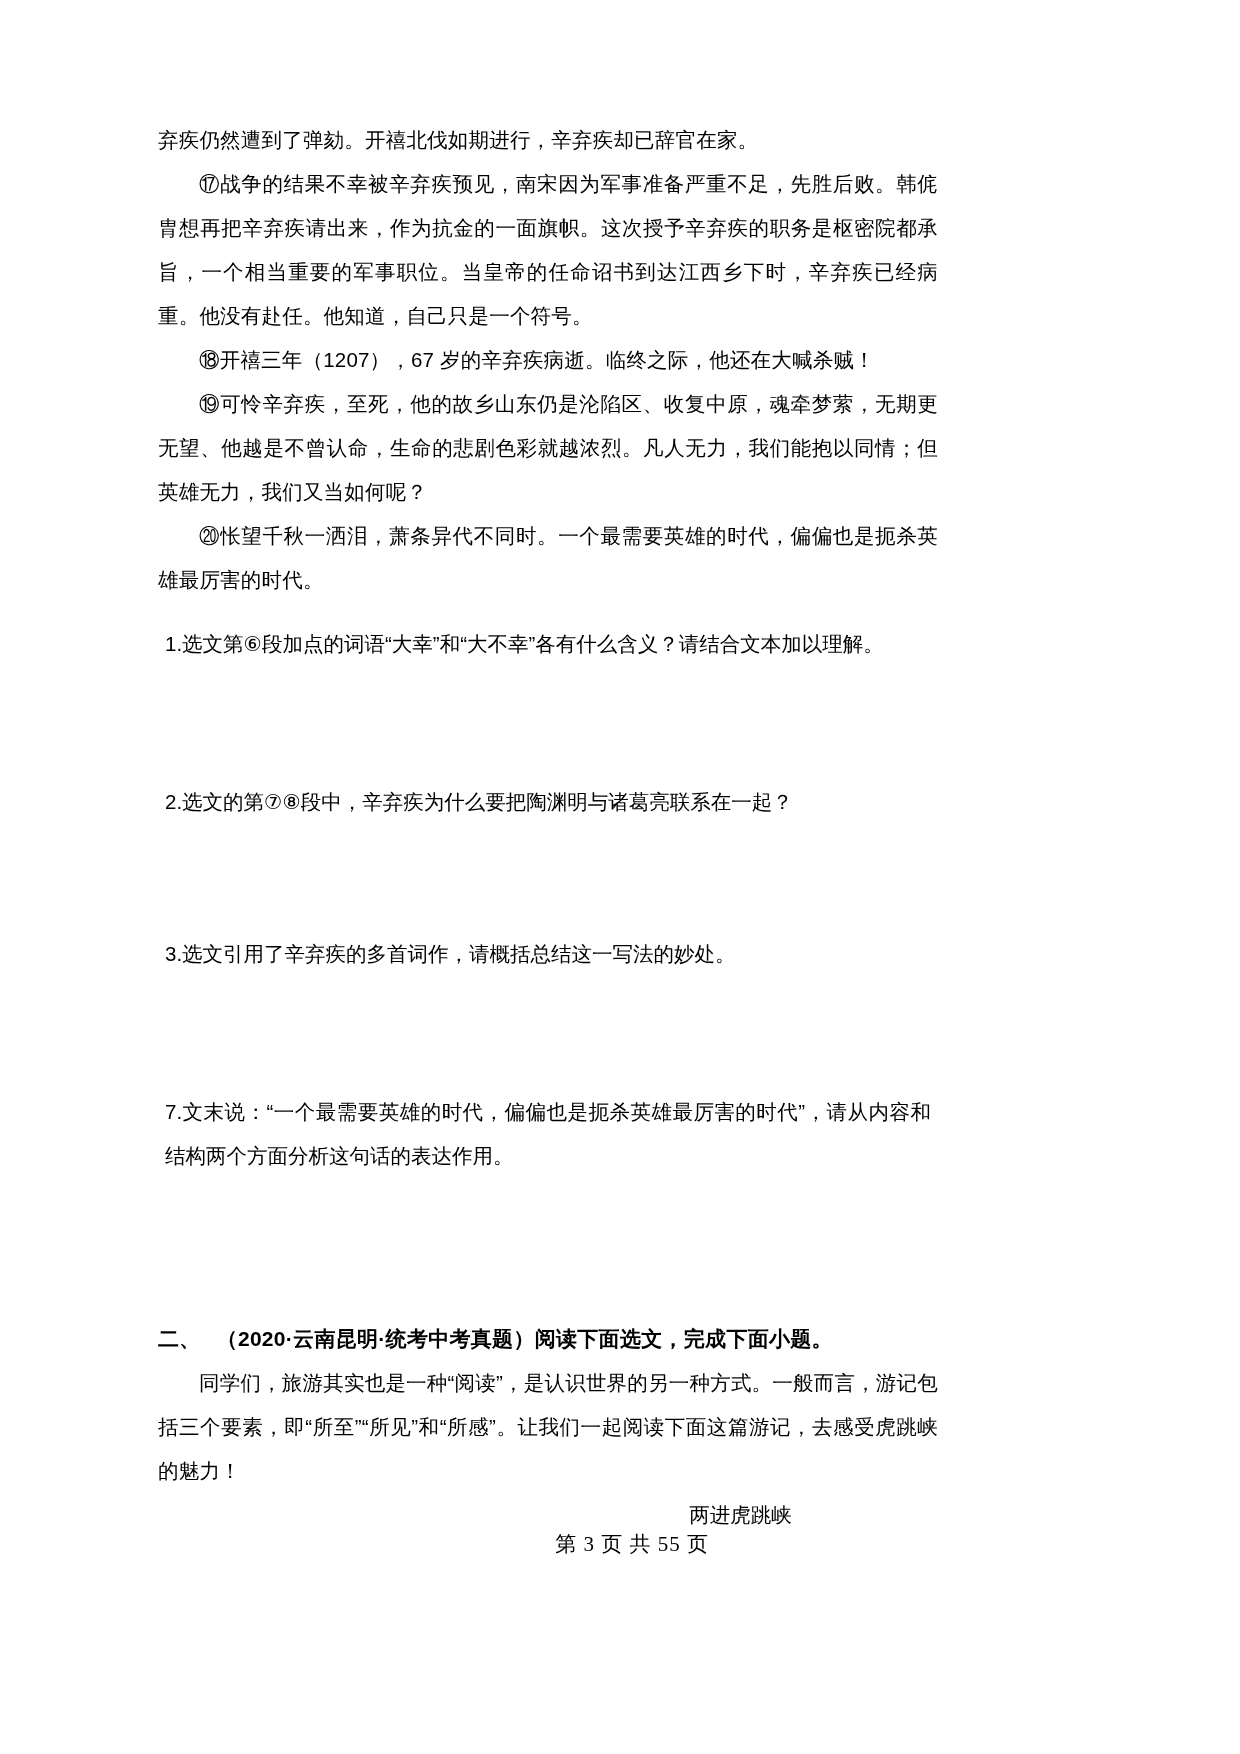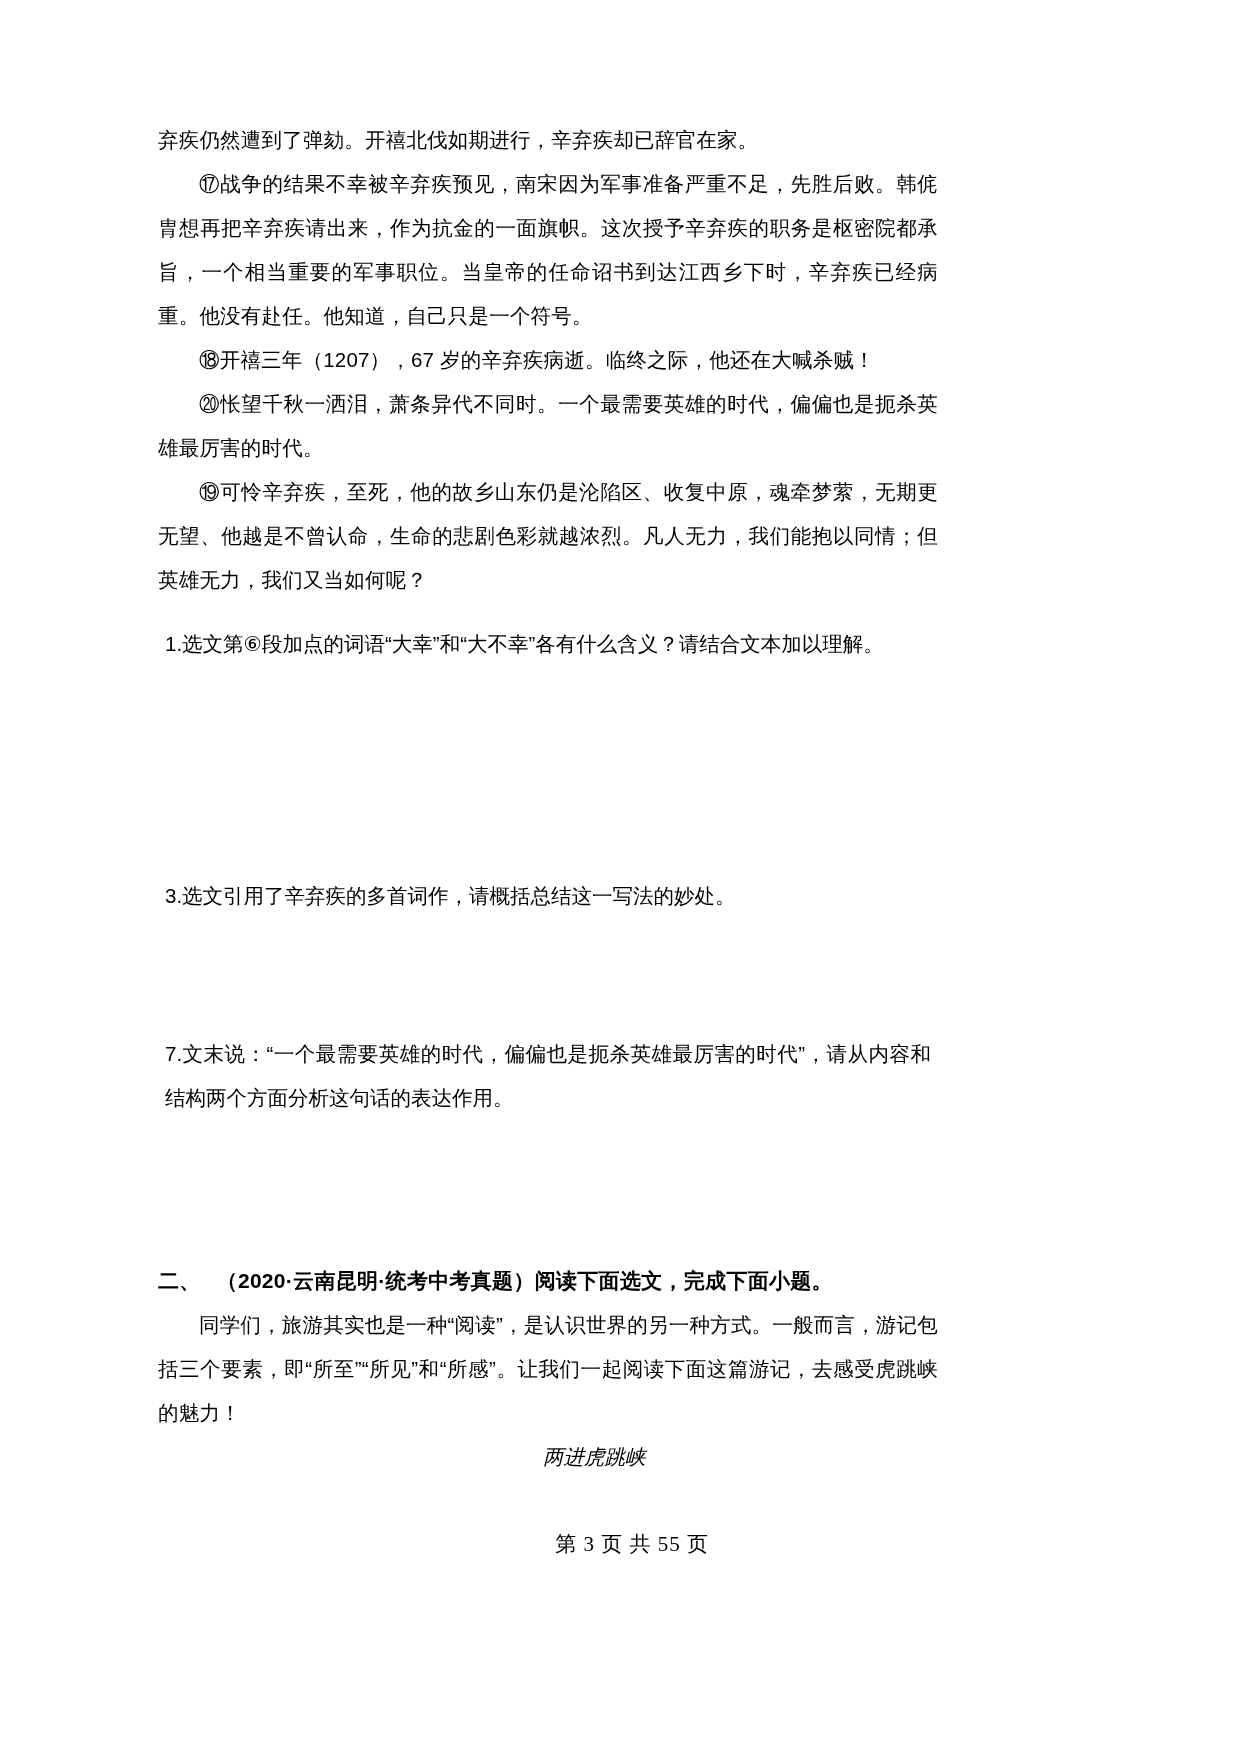--- a/index.html
+++ b/index.html
@@ -59,26 +59,25 @@
   .gap-xl { height: 132px; }
   .section-heading {
     font-size: 21px;
     font-weight: bold;
     line-height: 44px;
     margin: 0;
     letter-spacing: 0.3px;
   }
   .section-heading .num { margin-right: 16px; }
   .title-center {
-    text-align: left;
+    text-align: center;
     padding-left: 385px;
     font-size: 20.5px;
     line-height: 44px;
     margin: 0;
-    font-style: italic;
   }
   .footer {
     position: absolute;
     left: 0;
     right: 0;
     bottom: 196px;
     text-align: center;
     font-size: 21px;
     font-family: "Liberation Serif", "DejaVu Serif", serif;
     letter-spacing: 1px;
@@ -90,29 +89,30 @@
 <body>
 
 <div class="page">
 
   <p class="body-line para">弃疾仍然遭到了弹劾。开禧北伐如期进行，辛弃疾却已辞官在家。</p>
 
   <p class="body-line para indent">⑰战争的结果不幸被辛弃疾预见，南宋因为军事准备严重不足，先胜后败。韩侂胄想再把辛弃疾请出来，作为抗金的一面旗帜。这次授予辛弃疾的职务是枢密院都承旨，一个相当重要的军事职位。当皇帝的任命诏书到达江西乡下时，辛弃疾已经病重。他没有赴任。他知道，自己只是一个符号。</p>
 
   <p class="body-line para indent">⑱开禧三年（1207），67 岁的辛弃疾病逝。临终之际，他还在大喊杀贼！</p>
 
+  <p class="body-line para indent">⑲可怜辛弃疾，至死，他的故乡山东仍是沦陷区、收复中原，魂牵梦萦，无期更无望、他越是不曾认命，生命的悲剧色彩就越浓烈。凡人无力，我们能抱以同情；但英雄无力，我们又当如何呢？</p>
+
   <p class="body-line para indent">⑳怅望千秋一洒泪，萧条异代不同时。一个最需要英雄的时代，偏偏也是扼杀英雄最厉害的时代。</p>
-
-  <p class="body-line para indent">⑲可怜辛弃疾，至死，他的故乡山东仍是沦陷区、收复中原，魂牵梦萦，无期更无望、他越是不曾认命，生命的悲剧色彩就越浓烈。凡人无力，我们能抱以同情；但英雄无力，我们又当如何呢？</p>
 
 
   <p class="question q1-top">1.选文第⑥段加点的词语“大幸”和“大不幸”各有什么含义？请结合文本加以理解。</p>
 
   <div class="gap-sm"></div>
 
+  <p class="question">2.选文的第⑦⑧段中，辛弃疾为什么要把陶渊明与诸葛亮联系在一起？</p>
 
   <div class="gap-md"></div>
 
   <p class="question">3.选文引用了辛弃疾的多首词作，请概括总结这一写法的妙处。</p>
 
   <div class="gap-lg"></div>
 
   <p class="question">7.文末说：“一个最需要英雄的时代，偏偏也是扼杀英雄最厉害的时代”，请从内容和结构两个方面分析这句话的表达作用。</p>
 
   <div class="gap-xl"></div>

